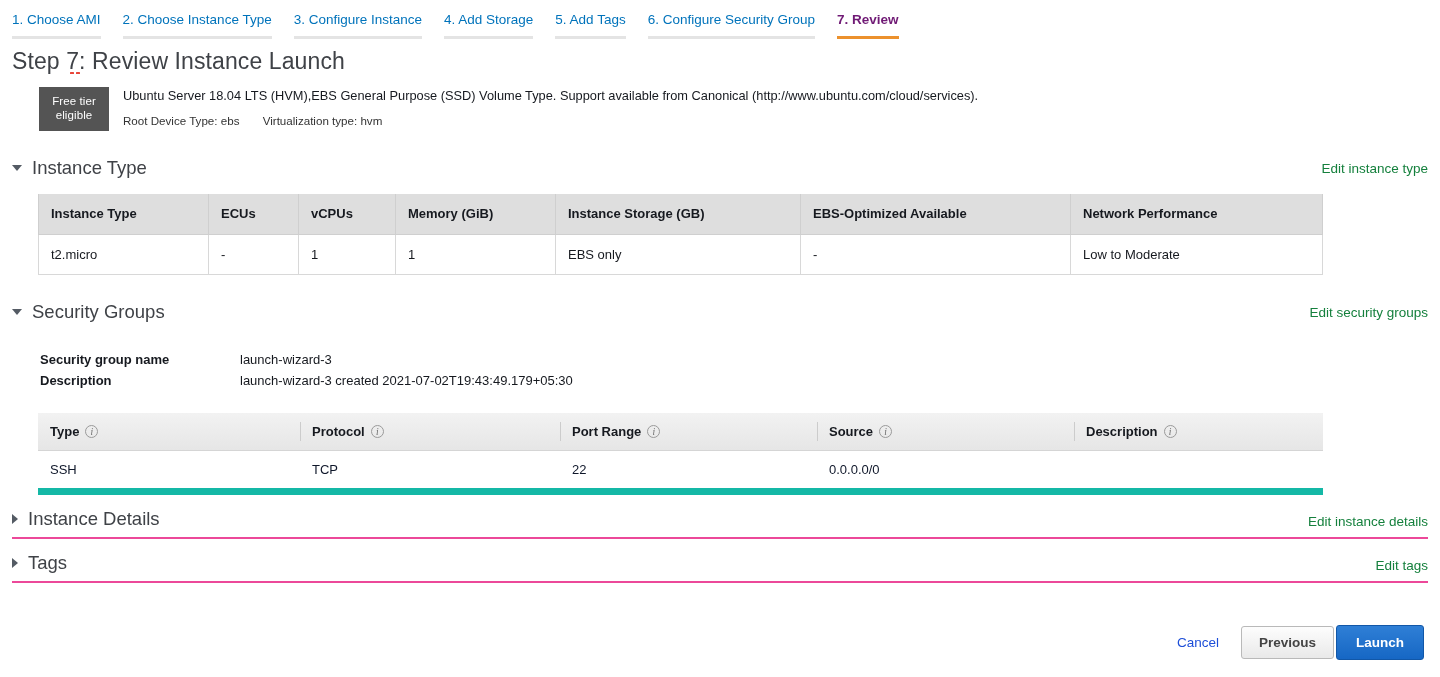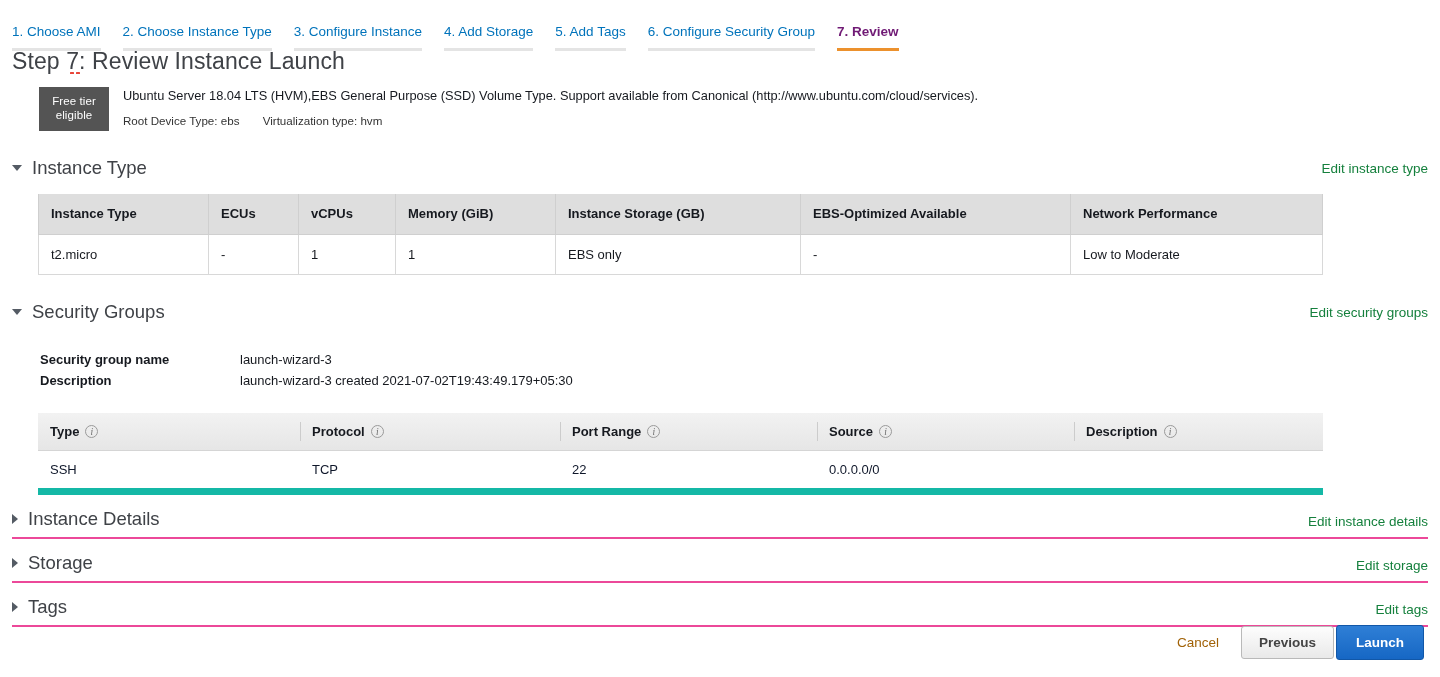--- a/index.html
+++ b/index.html
@@ -11,21 +11,21 @@
     color: #16191f;
     overflow: hidden;
   }
   .page { position: relative; width: 1440px; height: 677px; }
 
   
   .wizard-tabs {
     display: flex;
     align-items: flex-start;
     padding-left: 12px;
-    padding-top: 24px;
+    padding-top: 12px;
     height: 34px;
   }
   .wiz-tab {
     font-size: 13.5px;
     color: #0073bb;
     padding: 0 0 8px 0;
     margin-right: 22px;
     white-space: nowrap;
     border-bottom: 3px solid #e4e4e4;
     line-height: 16px;
@@ -238,21 +238,21 @@
   
   .footer {
     position: absolute;
     right: 16px;
     bottom: 17px;
     display: flex;
     align-items: center;
   }
   .btn-cancel {
     font-size: 13.5px;
-    color: #a16207;
+    color: #1d4ed8;
     margin-right: 22px;
     cursor: pointer;
     text-decoration: none;
   }
   .btn {
     font-family: "Liberation Sans", sans-serif;
     font-size: 13.5px;
     font-weight: bold;
     border-radius: 3px;
     padding: 8px 17px;
@@ -384,25 +384,20 @@
     </table>
   </div>
 
   
   <div class="section-head collapsed">
     <span class="tri right"></span>
     <span class="section-title">Instance Details</span>
     <a class="edit-link">Edit instance details</a>
   </div>
 
-  <div class="section-head collapsed">
-    <span class="tri right"></span>
-    <span class="section-title">Storage</span>
-    <a class="edit-link">Edit storage</a>
-  </div>
 
   <div class="section-head collapsed">
     <span class="tri right"></span>
     <span class="section-title">Tags</span>
     <a class="edit-link">Edit tags</a>
   </div>
 
   
   <div class="footer">
     <a class="btn-cancel">Cancel</a>

